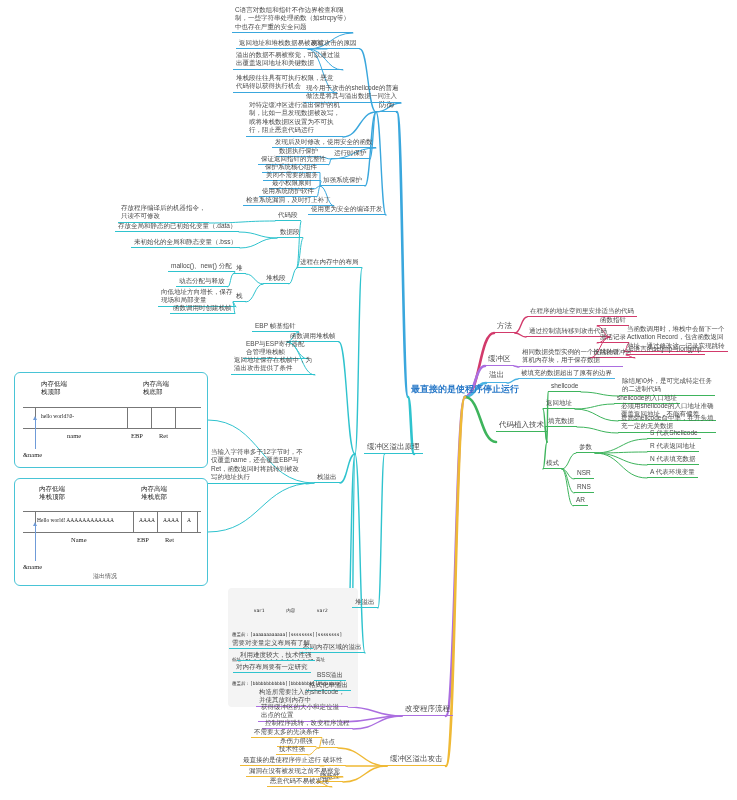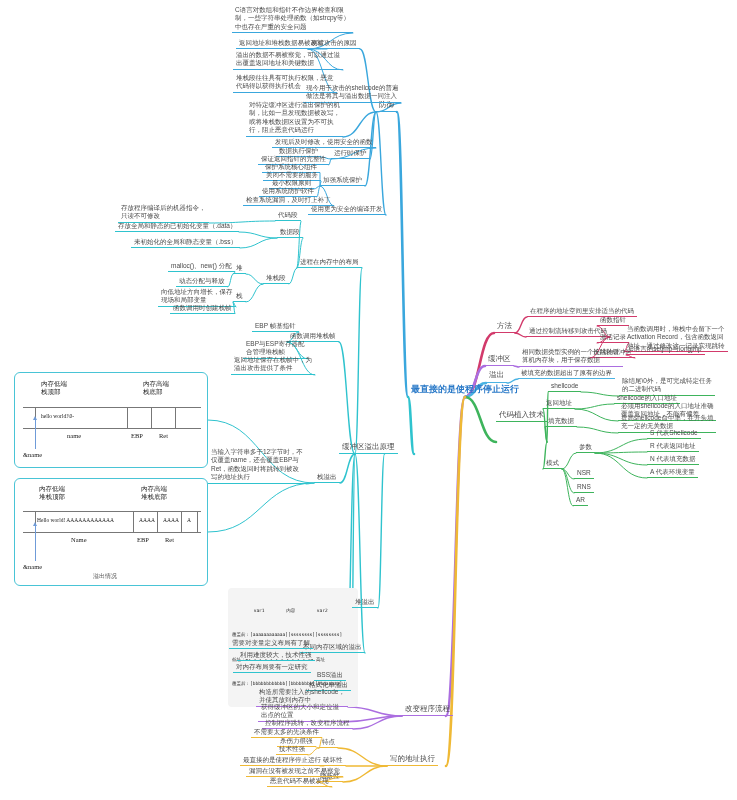--- a/index.html
+++ b/index.html
@@ -199,21 +199,21 @@
     <div class="node" style="left: 272px; top: 138px; border-bottom-color: rgb(58, 167, 221);">发现后及时修改，使用安全的函数</div>
     <div class="node" style="left: 276px; top: 147px; border-bottom-color: rgb(58, 167, 221);">数据执行保护</div>
     <div class="node" style="left: 258px; top: 155px; border-bottom-color: rgb(58, 167, 221);">保证返回指针的完整性</div>
     <div class="node" style="left: 320px; top: 176px; border-bottom-color: rgb(58, 167, 221);">加强系统保护</div>
     <div class="node" style="left: 262px; top: 163px; border-bottom-color: rgb(58, 167, 221);">保护系统核心组件</div>
     <div class="node" style="left: 263px; top: 171px; border-bottom-color: rgb(58, 167, 221);">关闭不需要的服务</div>
     <div class="node" style="left: 269px; top: 179px; border-bottom-color: rgb(58, 167, 221);">最小权限原则</div>
     <div class="node" style="left: 259px; top: 187px; border-bottom-color: rgb(58, 167, 221);">使用系统防护软件</div>
     <div class="node" style="left: 243px; top: 196px; border-bottom-color: rgb(58, 167, 221);">检查系统漏洞，及时打上补丁</div>
     <div class="node" style="left: 308px; top: 205px; border-bottom-color: rgb(58, 167, 221);">使用更为安全的编译开发</div>
-    <div class="node hub" style="left: 339px; top: 442px; border-bottom-color: rgb(47, 195, 206);">缓冲区溢出原理</div>
+    <div class="node hub" style="left: 364px; top: 442px; border-bottom-color: rgb(47, 195, 206);">缓冲区溢出原理</div>
     <div class="node" style="left: 297px; top: 258px; border-bottom-color: rgb(47, 195, 206);">进程在内存中的布局</div>
     <div class="node" style="left: 275px; top: 211px; border-bottom-color: rgb(47, 195, 206);">代码段</div>
     <div class="node" style="left: 118px; top: 204px; border-bottom-color: rgb(47, 195, 206);">存放程序编译后的机器指令，
 只读不可修改</div>
     <div class="node" style="left: 277px; top: 228px; border-bottom-color: rgb(47, 195, 206);">数据段</div>
     <div class="node" style="left: 115px; top: 222px; border-bottom-color: rgb(47, 195, 206);">存放全局和静态的已初始化变量（.data）</div>
     <div class="node" style="left: 131px; top: 238px; border-bottom-color: rgb(47, 195, 206);">未初始化的全局和静态变量（.bss）</div>
     <div class="node" style="left: 263px; top: 274px; border-bottom-color: rgb(47, 195, 206);">堆栈段</div>
     <div class="node" style="left: 233px; top: 264px; border-bottom-color: rgb(47, 195, 206);">堆</div>
     <div class="node" style="left: 168px; top: 262px; border-bottom-color: rgb(47, 195, 206);">malloc()、new() 分配</div>
@@ -248,21 +248,21 @@
     <div class="node" style="left: 624px; top: 325px; border-bottom-color: rgb(210, 58, 107);">当函数调用时，堆栈中会留下一个
 Activation Record，包含函数返回
 地址，通过修改这一记录实现跳转</div>
     <div class="node" style="left: 590px; top: 348px; border-bottom-color: rgb(210, 58, 107);">长跳转缓冲区</div>
     <div class="node" style="left: 626px; top: 345px; border-bottom-color: rgb(210, 58, 107);">C语言的setjmp与longjmp</div>
     <div class="node hub" style="left: 485px; top: 354px; border-bottom-color: rgb(171, 110, 224);">缓冲区</div>
     <div class="node" style="left: 519px; top: 348px; border-bottom-color: rgb(171, 110, 224);">相同数据类型实例的一个连续的计
 算机内存块，用于保存数据</div>
     <div class="node hub" style="left: 486px; top: 371px; border-bottom-color: rgb(74, 179, 227); font-family: Liberation Mono, monospace;">溢出</div>
     <div class="node" style="left: 518px; top: 369px; border-bottom-color: rgb(74, 179, 227);">被填充的数据超出了原有的边界</div>
-    <div class="node hub" style="left: 496px; top: 410px; border-bottom-color: rgb(62, 180, 92);">代码植入技术</div>
+    <div class="node hub" style="left: 496px; top: 420px; border-bottom-color: rgb(62, 180, 92);">代码植入技术</div>
     <div class="node" style="left: 548px; top: 382px; border-bottom-color: rgb(62, 180, 92);">shellcode</div>
     <div class="node" style="left: 619px; top: 377px; border-bottom-color: rgb(62, 180, 92);">除结尾\0外，是可完成特定任务
 的二进制代码</div>
     <div class="node" style="left: 543px; top: 399px; border-bottom-color: rgb(62, 180, 92);">返回地址</div>
     <div class="node" style="left: 614px; top: 394px; border-bottom-color: rgb(62, 180, 92);">shellcode的入口地址</div>
     <div class="node" style="left: 618px; top: 402px; border-bottom-color: rgb(62, 180, 92);">必须用shellcode的入口地址准确
 覆盖返回地址，不能有偏差</div>
     <div class="node" style="left: 545px; top: 417px; border-bottom-color: rgb(62, 180, 92);">填充数据</div>
     <div class="node" style="left: 618px; top: 414px; border-bottom-color: rgb(62, 180, 92);">提高shellcode命中率，在开头填
 充一定的无关数据</div>
@@ -274,21 +274,21 @@
     <div class="node" style="left: 647px; top: 468px; border-bottom-color: rgb(62, 180, 92);">A 代表环境变量</div>
     <div class="node" style="left: 574px; top: 469px; border-bottom-color: rgb(62, 180, 92);">NSR</div>
     <div class="node" style="left: 574px; top: 483px; border-bottom-color: rgb(62, 180, 92);">RNS</div>
     <div class="node" style="left: 573px; top: 496px; border-bottom-color: rgb(62, 180, 92);">AR</div>
     <div class="node hub" style="left: 402px; top: 704px; border-bottom-color: rgb(171, 110, 224);">改变程序流程</div>
     <div class="node" style="left: 256px; top: 688px; border-bottom-color: rgb(171, 110, 224);">构造所需要注入的shellcode，
 并使其放到内存中</div>
     <div class="node" style="left: 258px; top: 703px; border-bottom-color: rgb(171, 110, 224);">获得缓冲区的大小和定位溢
 出点的位置</div>
     <div class="node" style="left: 262px; top: 719px; border-bottom-color: rgb(171, 110, 224);">控制程序跳转，改变程序流程</div>
-    <div class="node hub" style="left: 387px; top: 754px; border-bottom-color: rgb(239, 185, 53);">写的地址执行</div>
+    <div class="node hub" style="left: 387px; top: 754px; border-bottom-color: rgb(239, 185, 53);">缓冲区溢出攻击</div>
     <div class="node" style="left: 319px; top: 738px; border-bottom-color: rgb(239, 185, 53);">特点</div>
     <div class="node" style="left: 251px; top: 728px; border-bottom-color: rgb(239, 185, 53);">不需要太多的先决条件</div>
     <div class="node" style="left: 277px; top: 737px; border-bottom-color: rgb(239, 185, 53);">杀伤力很强</div>
     <div class="node" style="left: 276px; top: 745px; border-bottom-color: rgb(239, 185, 53);">技术性强</div>
     <div class="node" style="left: 320px; top: 756px; border-bottom-color: rgb(239, 185, 53);">破坏性</div>
     <div class="node" style="left: 240px; top: 756px; border-bottom-color: rgb(239, 185, 53);">最直接的是使程序停止运行</div>
     <div class="node" style="left: 317px; top: 772px; border-bottom-color: rgb(239, 185, 53);">隐蔽性</div>
     <div class="node" style="left: 246px; top: 767px; border-bottom-color: rgb(239, 185, 53);">漏洞在没有被发现之前不易察觉</div>
     <div class="node" style="left: 267px; top: 777px; border-bottom-color: rgb(239, 185, 53);">恶意代码不易被发现</div>
   </div>

